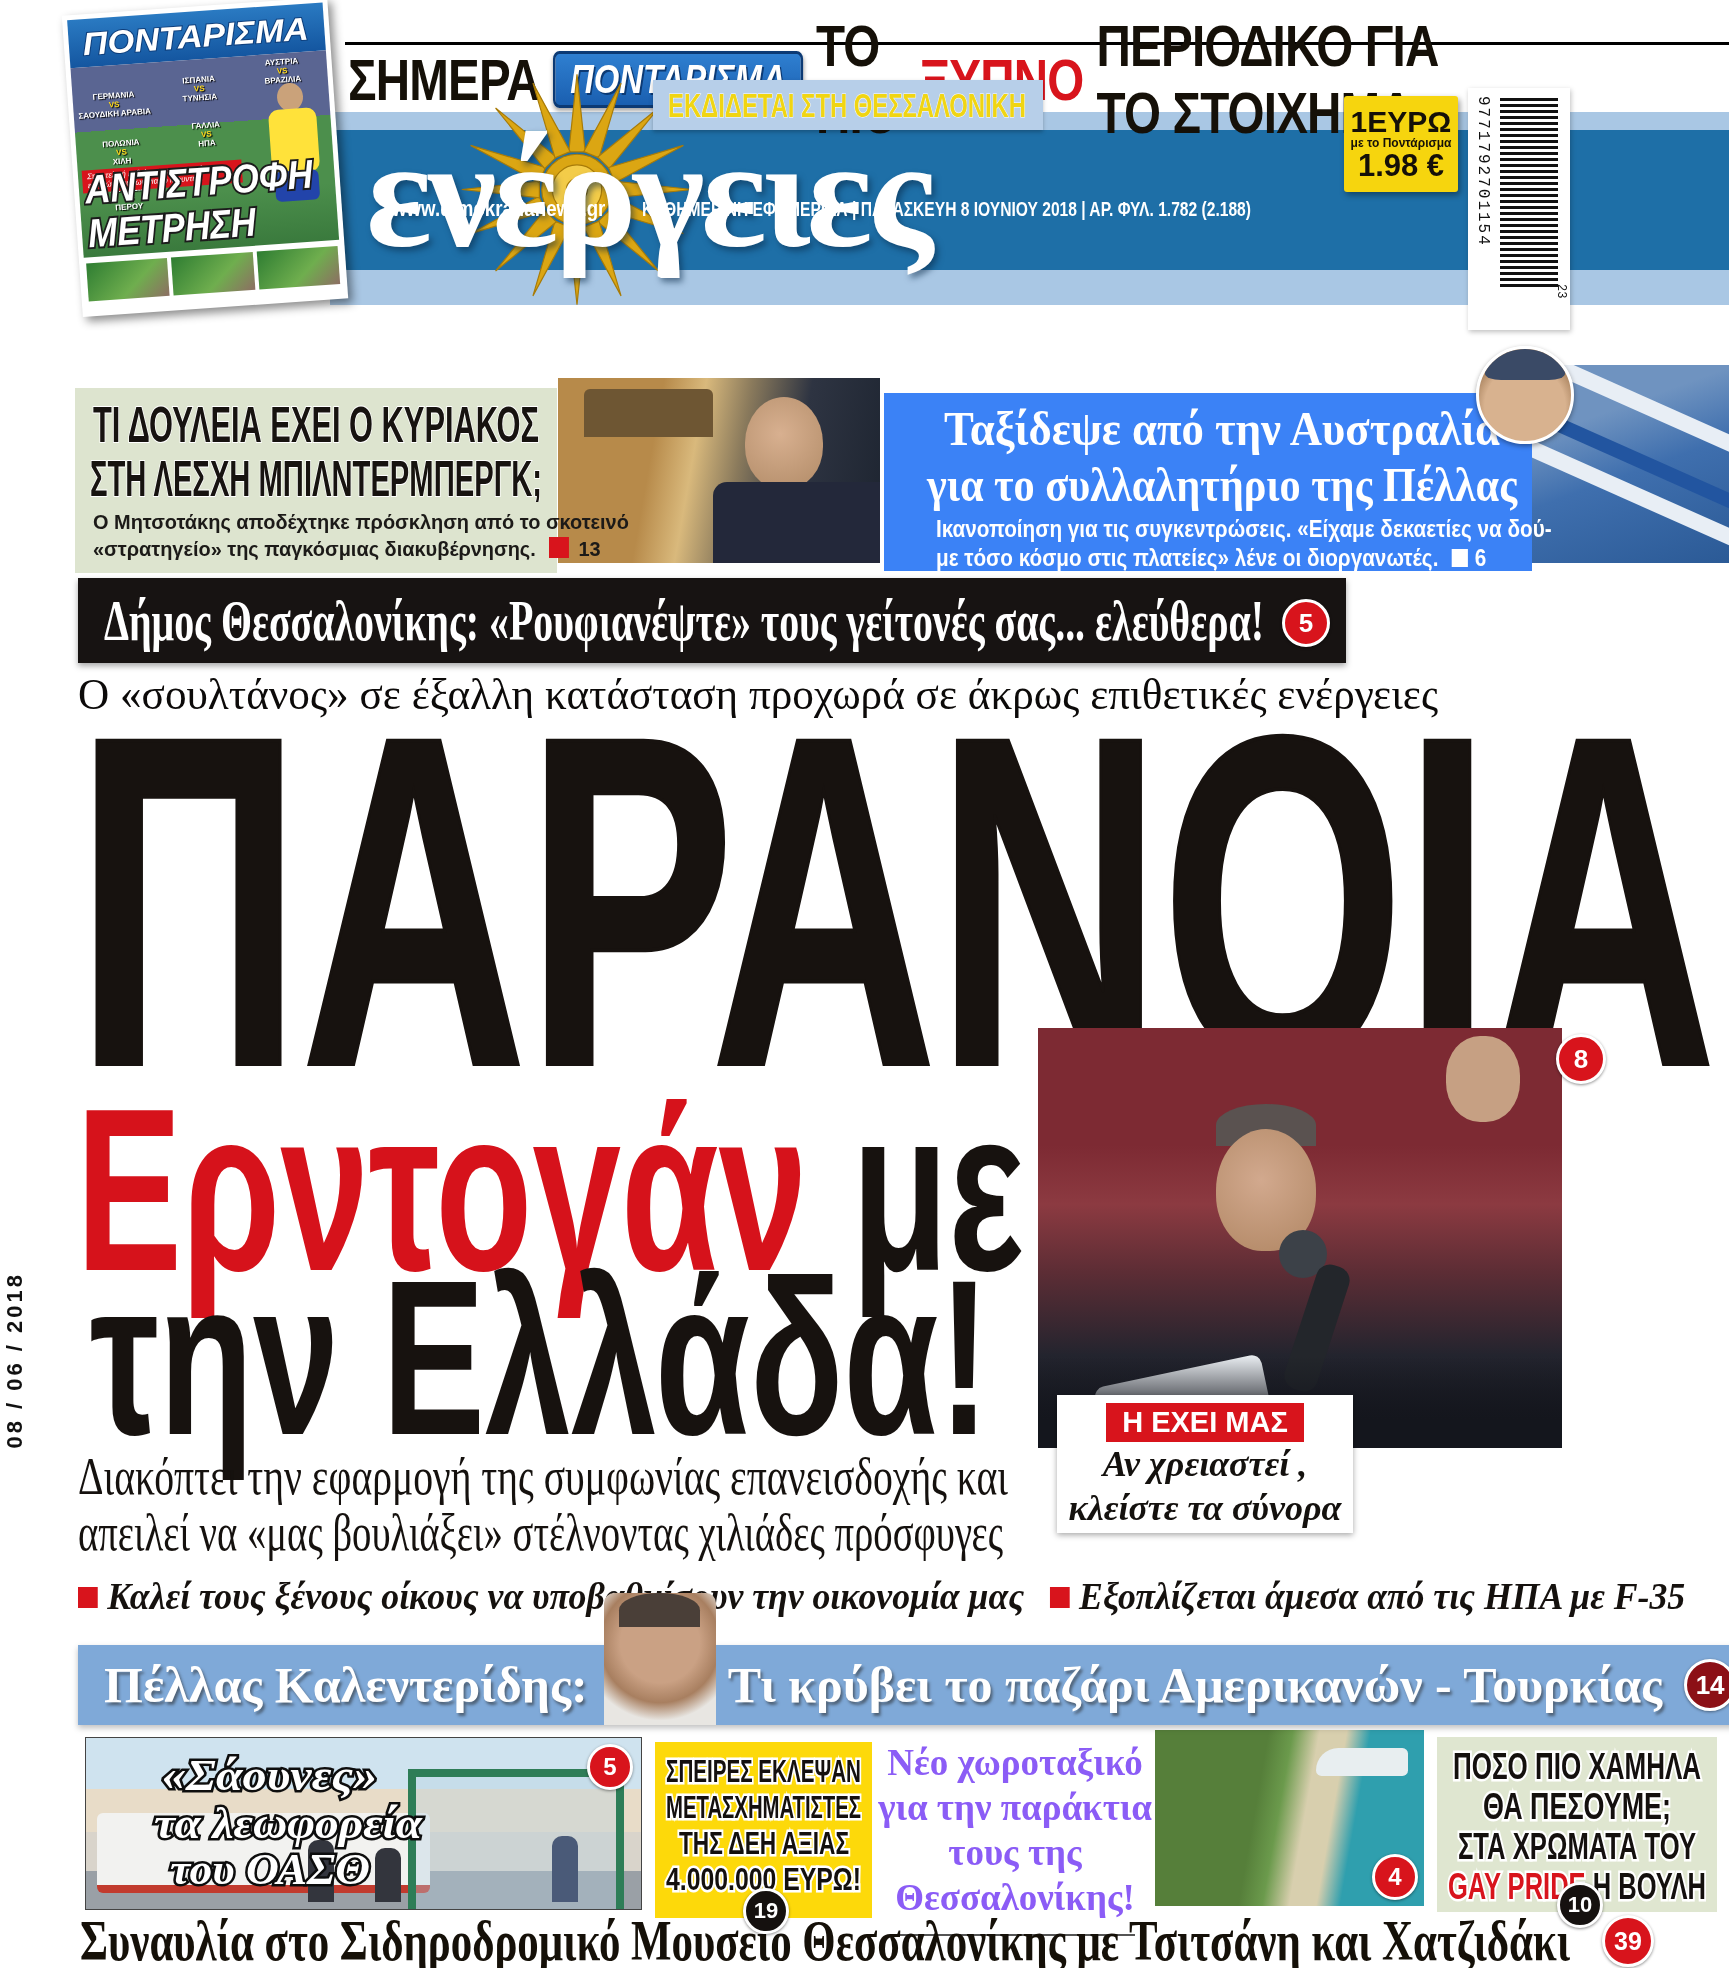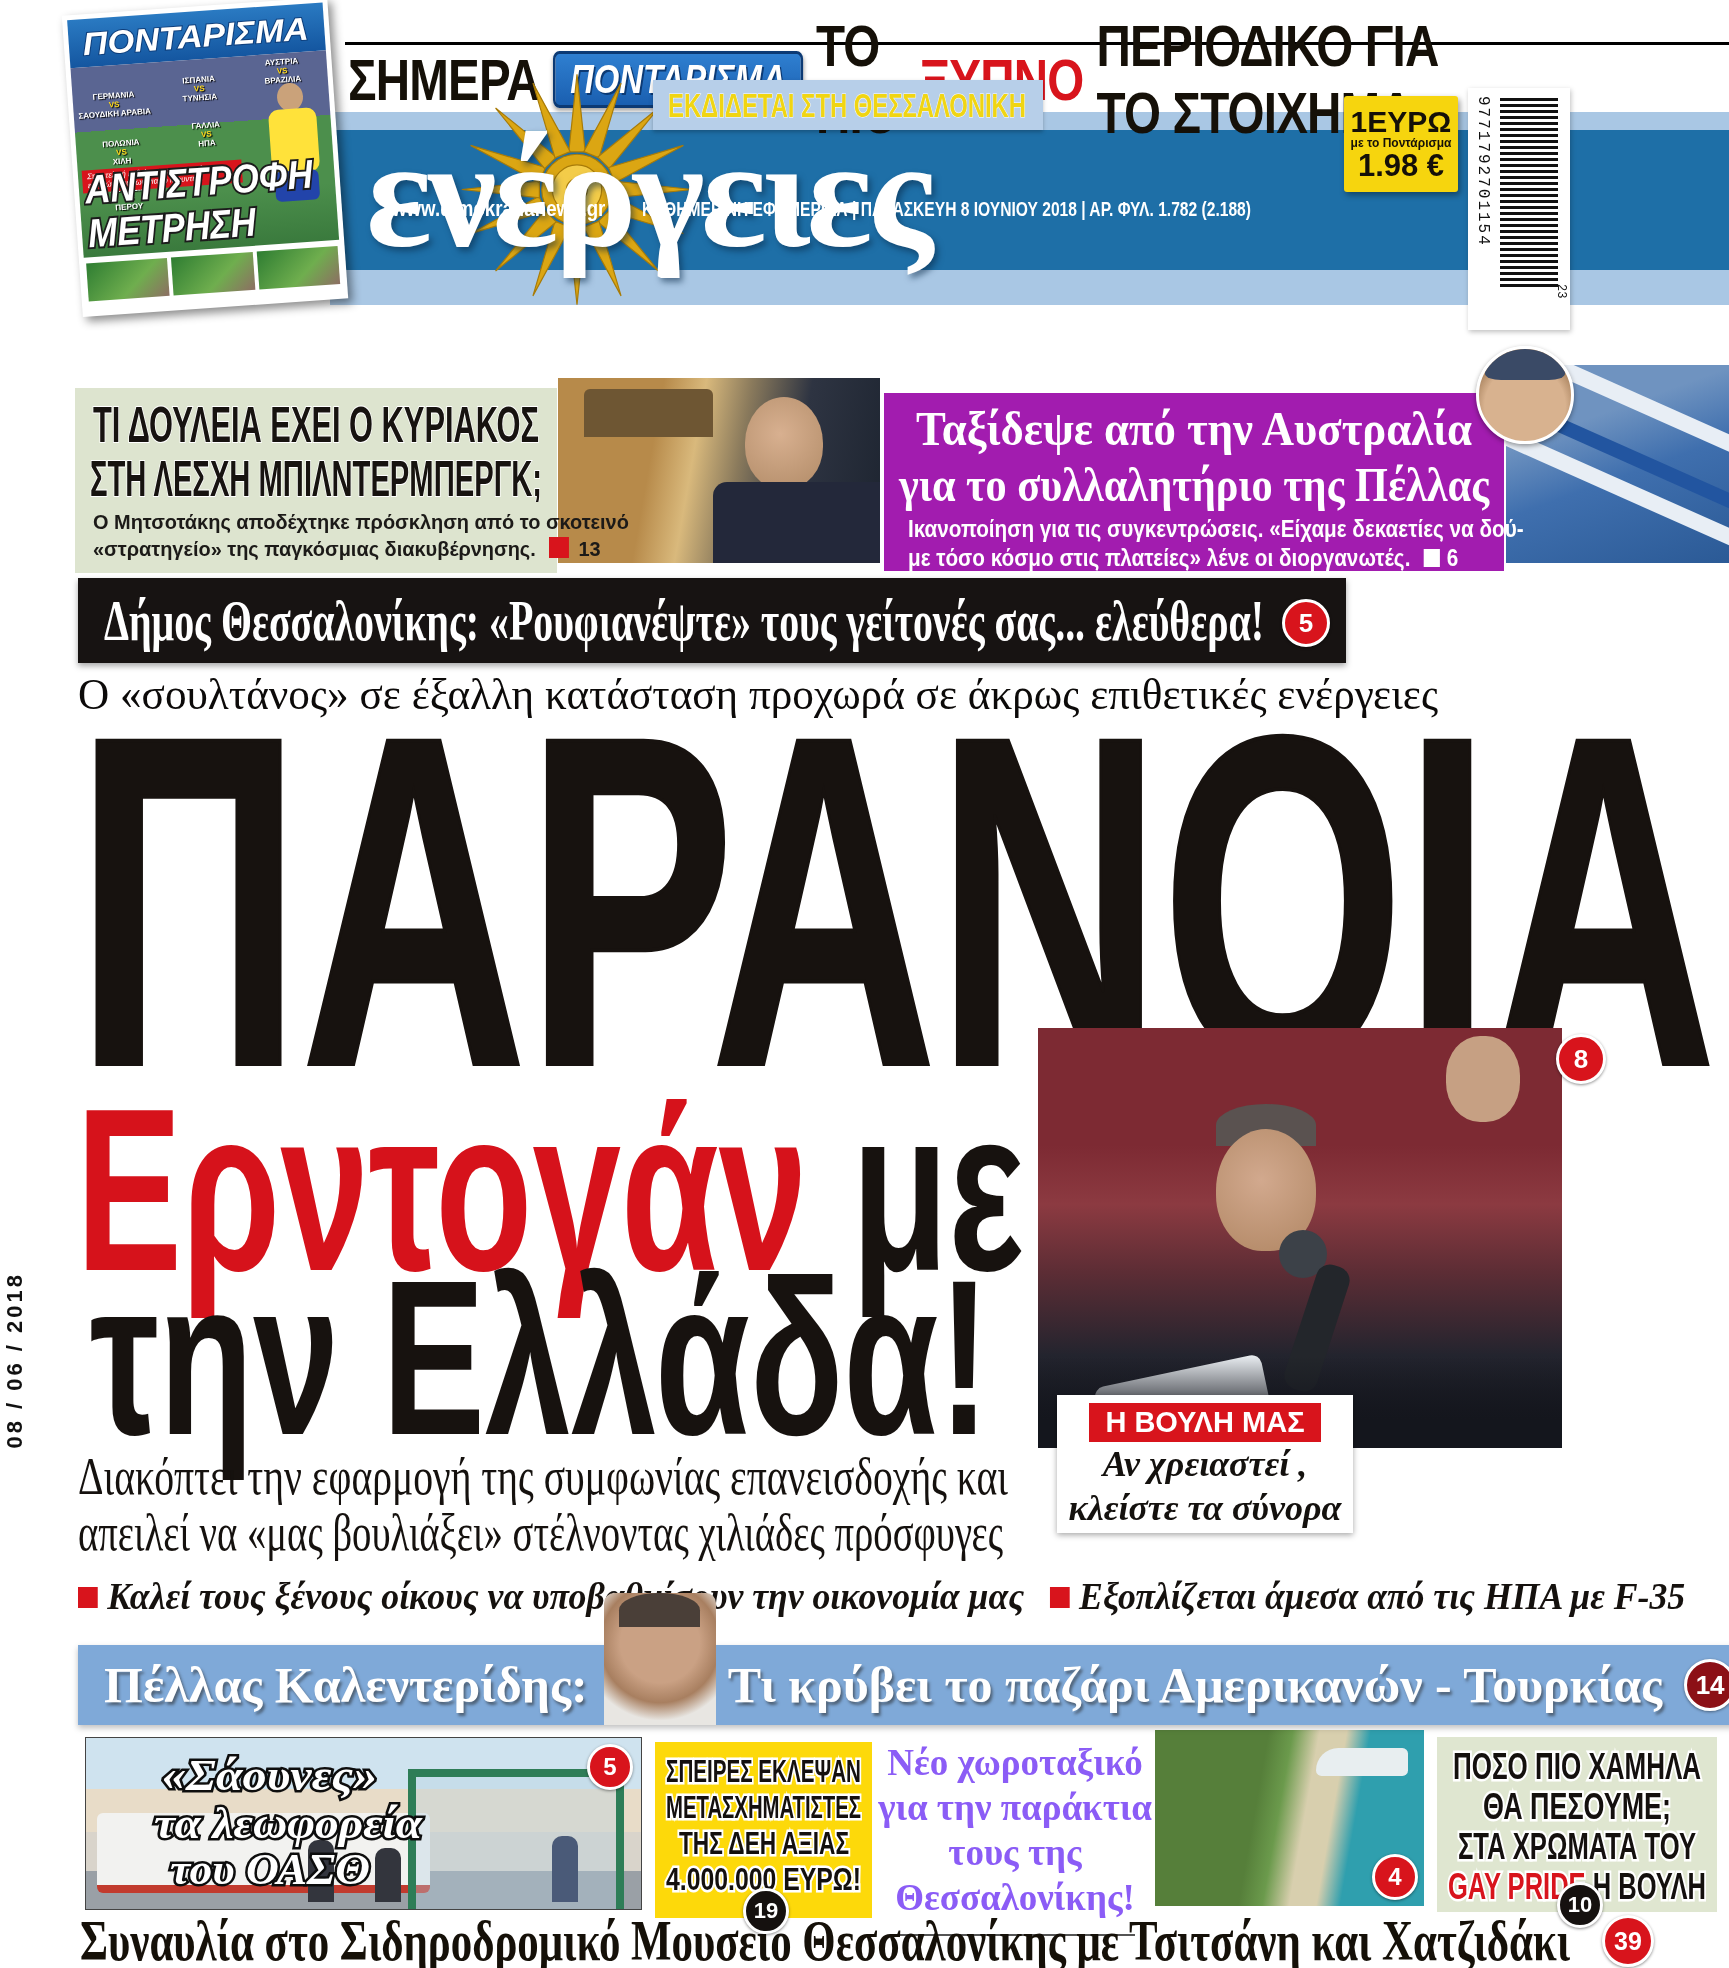--- a/index.html
+++ b/index.html
@@ -63,21 +63,21 @@
   .ney-shorts{position:absolute;right:16px;top:118px;width:44px;height:30px;background:#2244aa;border-radius:6px;}
   
   .box-bilder{left:75px;top:388px;width:482px;height:175px;background:#dde4cf;z-index:1;padding-top:10px;}
   .bilder-deck{margin:6px 0 0 18px;font-size:21px;font-weight:700;color:#1c1a18;line-height:27px;
      transform:scaleX(.95);transform-origin:left top;white-space:nowrap;}
   .photo-mitsotakis{left:558px;top:378px;width:322px;height:185px;overflow:hidden;
      background:linear-gradient(100deg,#b78a4a 0 30%,#d9b97c 42%,#8a7a5c 55%,#2e3442 72%,#1d2430 100%);}
   .mitso-roof{position:absolute;left:8%;top:6%;width:40%;height:26%;background:#6e5633;border-radius:6px 6px 0 0;}
   .mitso-face{position:absolute;left:58%;top:10%;width:78px;height:92px;background:radial-gradient(circle at 45% 40%,#d8b090,#b08a66);border-radius:50% 50% 46% 46%;}
   .mitso-suit{position:absolute;left:48%;top:56%;width:60%;height:50%;background:#23283a;border-radius:14px 14px 0 0;}
-  .box-australia{left:884px;top:393px;width:620px;height:170px;background:#a21caf;z-index:1;padding-top:8px;}
+  .box-australia{left:884px;top:393px;width:620px;height:170px;background:#3b82f6;z-index:1;padding-top:8px;padding-left:28px;}
   .aus-deck{margin:4px 0 0 24px;color:#fff;font-weight:700;font-size:23px;line-height:29px;
      transform:scaleX(.9);transform-origin:left top;white-space:nowrap;}
   .photo-flags{left:1506px;top:365px;width:223px;height:198px;overflow:hidden;
      background:linear-gradient(160deg,#6f93c0 0 30%,#3f6fae 55%,#2b5a96 100%);}
   .flag-stripe{position:absolute;background:#e8eef5;transform:rotate(24deg);}
   .flag-blue{position:absolute;background:#2255a0;transform:rotate(24deg);}
   .avatar-man{left:1476px;top:346px;width:92px;height:92px;border-radius:50%;border:3px solid #fff;z-index:6;
      background:radial-gradient(circle at 50% 62%,#d8b28f 0 55%,#b08a66 70%,#8a6a4c 100%);overflow:hidden;box-shadow:0 2px 5px rgba(0,0,0,.4);}
   .avatar-cap{position:absolute;left:6%;top:0;width:88%;height:34%;background:#3a4a66;border-radius:50% 50% 20% 20%;}
   
@@ -297,21 +297,21 @@
     <div class="erdo-hair"></div>
     <div class="erdo-face"></div>
     <div class="erdo-hand"></div>
     <div class="erdo-michead"></div>
     <div class="erdo-micbody"></div>
     <div class="erdo-shirt"></div>
     <div class="erdo-suit"></div>
   </div>
   <div class="cnum red" style="left:1556px;top:1034px;width:44px;height:44px;font-size:26px">8</div>
   <div class="abs position-box">
-    <div class="position-label">Η ΒΟΥΛΗ ΜΑΣ</div>
+    <div class="position-label">Η ΕΧΕΙ ΜΑΣ</div>
     <div class="position-text">
       <span>Αν χρειαστεί ,</span><br>
       <span>κλείστε τα σύνορα</span>
     </div>
   </div>
 
   <svg class="abs" style="left:72px;top:1448px;overflow:visible" width="980" height="120">
     <text class="serif" x="6" y="46" font-size="52" fill="#15110e" textLength="930" lengthAdjust="spacingAndGlyphs">Διακόπτει την εφαρμογή της συμφωνίας επανεισδοχής και</text>
     <text class="serif" x="6" y="102" font-size="52" fill="#15110e" textLength="925" lengthAdjust="spacingAndGlyphs">απειλεί να «μας βουλιάξει» στέλνοντας χιλιάδες πρόσφυγες</text>
   </svg>

